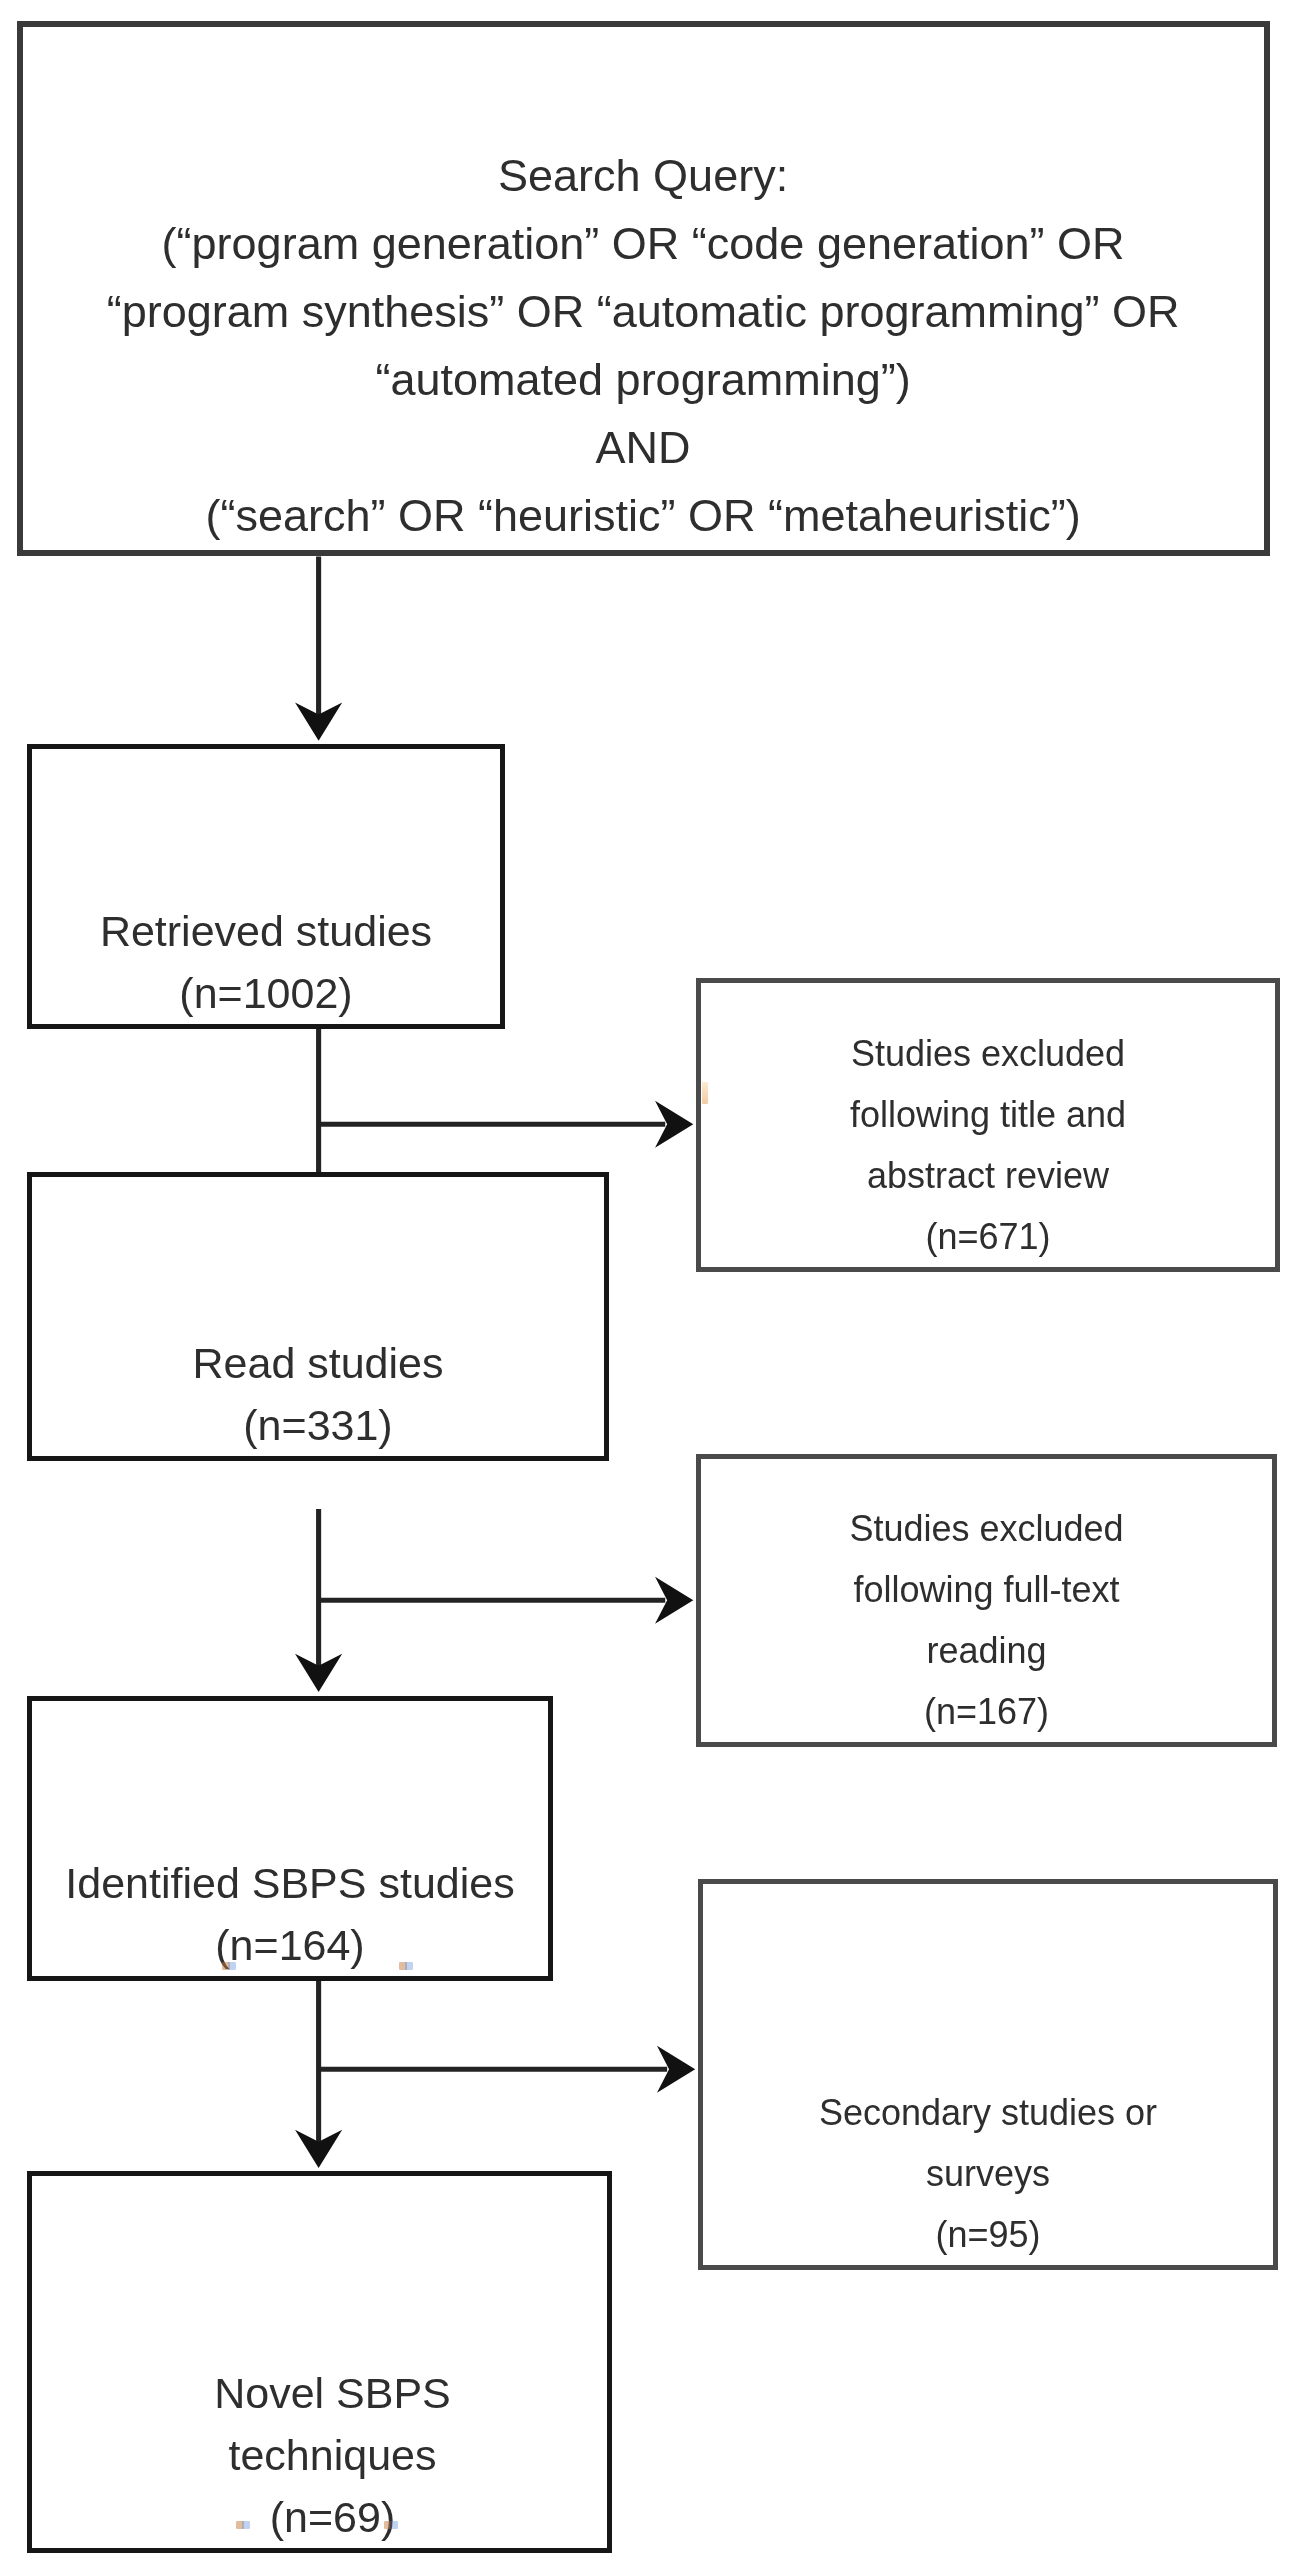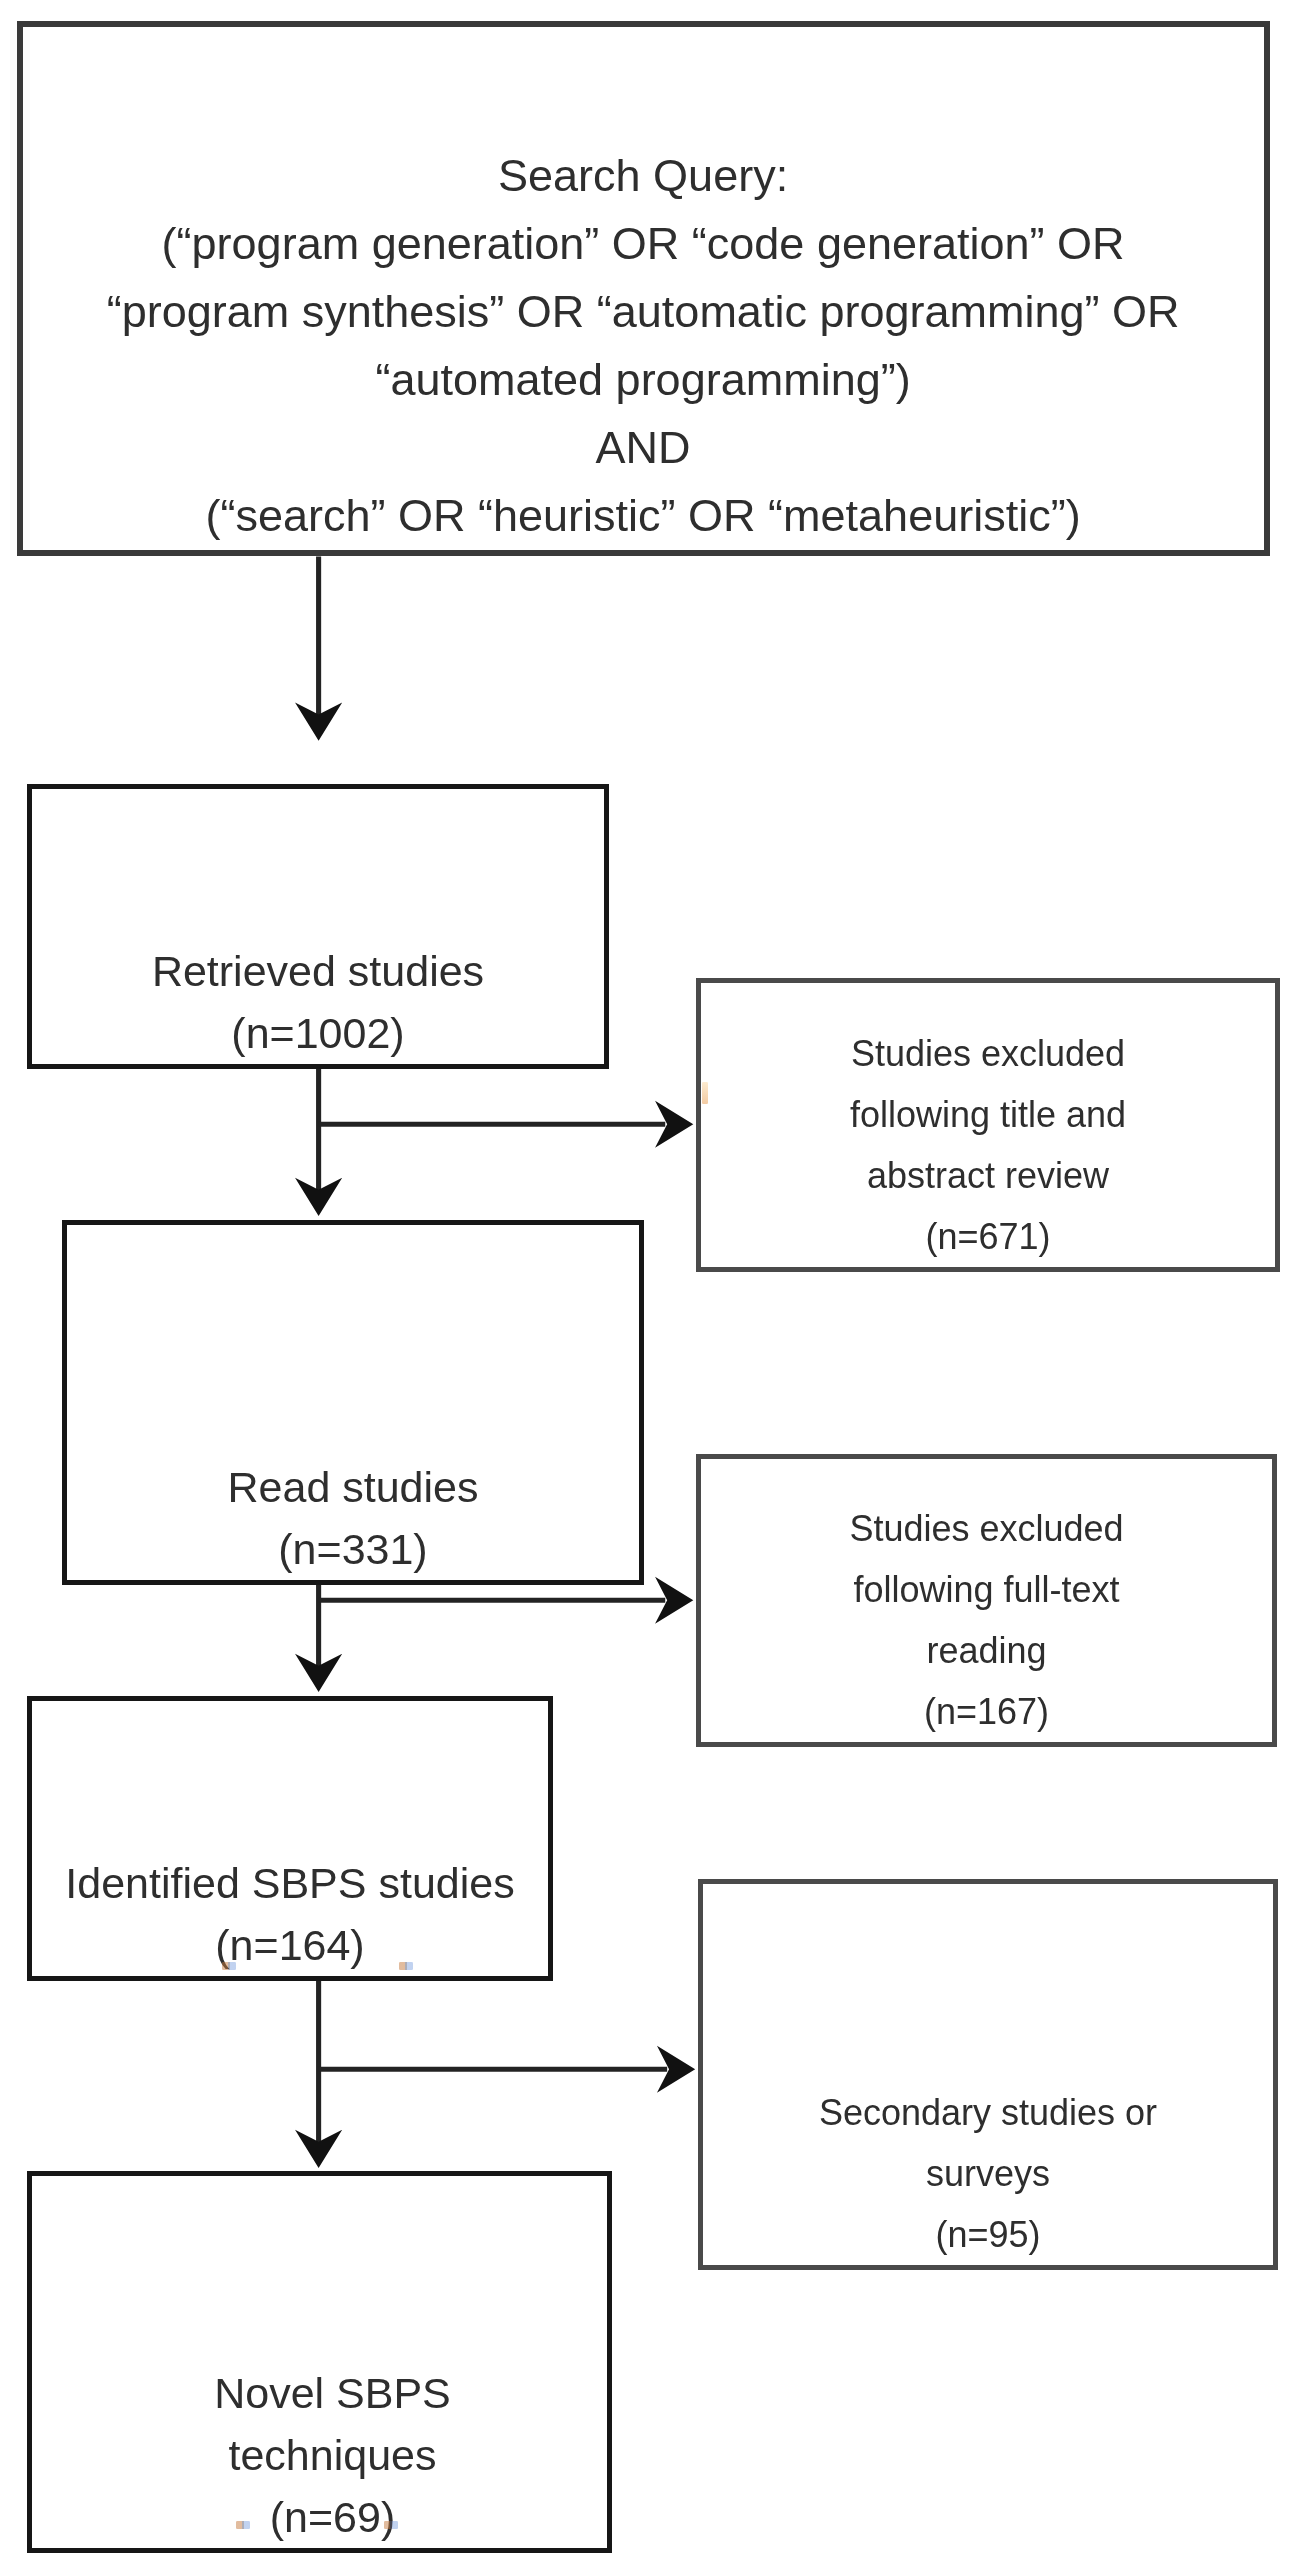--- a/index.html
+++ b/index.html
@@ -17,22 +17,22 @@
   .connector-layer{position:absolute;left:0;top:0;width:1298px;height:2576px;}
   .node{position:absolute;display:flex;align-items:flex-end;justify-content:center;
         background:var(--background);color:var(--text);box-sizing:border-box;}
   .node-text{white-space:pre-line;text-align:center;}
   .top-box{left:16.6px;top:21px;width:1253px;height:535px;border:6.4px solid var(--top_box_border);}
   .top-box .node-text{font-size:45px;line-height:68px;}
   .main-box{border:5.7px solid var(--main_box_border);}
   .main-box .node-text{font-size:43px;line-height:62px;}
   .side-box{border:5.7px solid var(--side_box_border);}
   .side-box .node-text{font-size:36px;line-height:61px;}
-  .box-retrieved{left:27px;top:744px;width:582px;height:285px;margin-top:40px;}
-  .box-read{left:27px;top:1220px;width:582px;height:365px;margin-left:35px;}
+  .box-retrieved{left:27px;top:744px;width:478px;height:285px;}
+  .box-read{left:27px;top:1172px;width:582px;height:289px;}
   .box-identified{left:27px;top:1696px;width:526px;height:285px;}
   .box-novel{left:27px;top:2171px;width:585px;height:382px;padding-left:26px;}
   .box-excluded-title{left:696px;top:978px;width:584px;height:294px;}
   .box-excluded-fulltext{left:696px;top:1454px;width:581px;height:293px;}
   .box-secondary{left:698px;top:1879px;width:580px;height:391px;}
   
   .speck{position:absolute;opacity:.55;border-radius:1.3px;}
   .speck-pair{width:14px;height:8.3px;background:linear-gradient(90deg,rgba(196,120,60,.9) 0 40%,rgba(90,90,110,.9) 40% 60%,rgba(130,165,225,.9) 60% 100%);}
   .speck-orange{width:5.7px;height:21.7px;background:linear-gradient(180deg,rgba(250,215,160,.9),rgba(230,150,70,.9));}
 </style>

